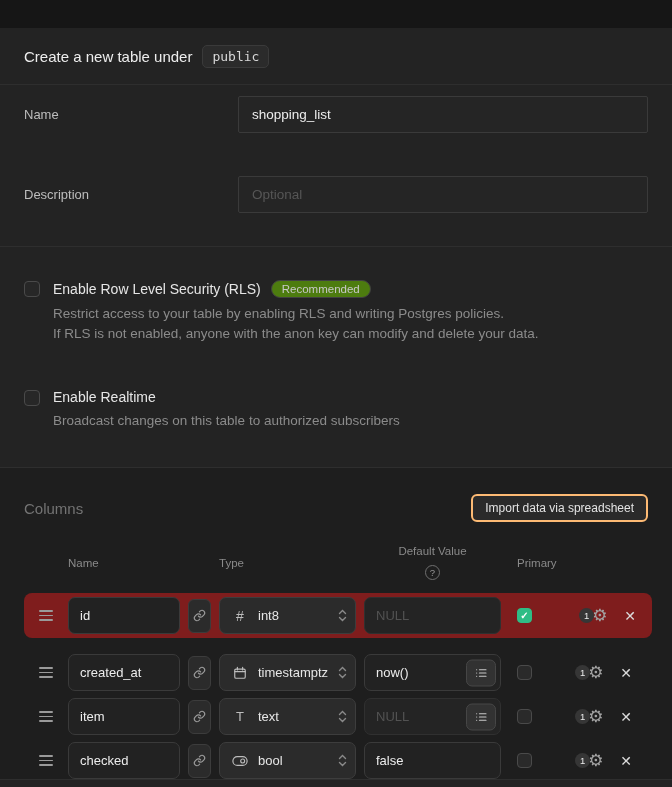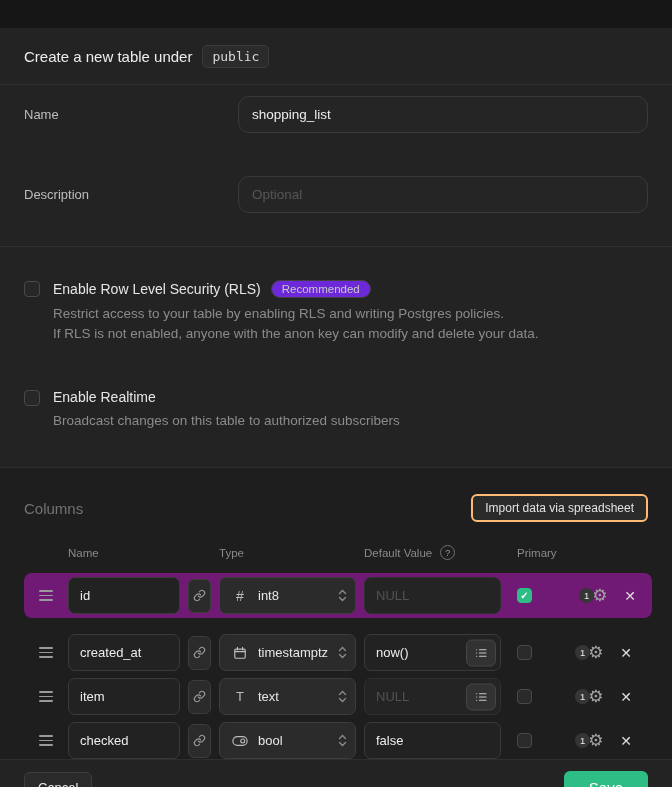--- a/index.html
+++ b/index.html
@@ -15,52 +15,52 @@
   .hdr-title { font-size:15px; color:#ededed; }
   .schema-badge { font-family:"DejaVu Sans Mono","Liberation Mono",monospace;
     font-size:13px; color:#d8d8d8; background:#2b2b2b; border:1px solid #3a3a3a;
     border-radius:5px; padding:3px 9px; }
   
   .sec-fields { flex:0 0 auto; padding:11px 24px 33px; border-bottom:1px solid #2e2e2e; }
   .field-row { display:flex; align-items:flex-start; }
   .field-row + .field-row { margin-top:43px; }
   .field-label { width:214px; flex:0 0 auto; font-size:13px; color:#bdbdbd; padding-top:11px; }
   .txt-input { flex:1; height:37px; background:#252525; border:1px solid #3a3a3a;
-    border-radius:11px; color:#ededed; font-size:13.5px; padding:0 13px; outline:none;
+    border-radius:2px; color:#ededed; font-size:13.5px; padding:0 13px; outline:none;
     font-family:"Liberation Sans",sans-serif; }
   .txt-input::placeholder { color:#565656; }
   
   .sec-toggles { flex:0 0 auto; padding:33px 24px 36px; border-bottom:1px solid #2e2e2e; }
   .toggle-row { display:flex; align-items:flex-start; }
   .toggle-row + .toggle-row { margin-top:45px; }
   .cb { width:16px; height:16px; flex:0 0 auto; border:1px solid #4a4a4a; background:#272727;
         border-radius:4px; margin-top:1px; }
   .toggle-body { margin-left:13px; }
   .toggle-label-line { display:flex; align-items:center; gap:10px; }
   .toggle-label { font-size:14px; color:#e6e6e6; }
   .pill-badge { font-size:11.5px; color:#c9c9c9; border:1px solid #414141;
-    background:#6d28d9; border-radius:999px; padding:2px 10px; }
+    background:#4d7c0f; border-radius:999px; padding:2px 10px; }
   .toggle-desc { font-size:13.5px; color:#8b8b8b; line-height:20px; margin-top:6px; }
   
   .sec-columns { flex:1 1 auto; background:#1e1e1e; padding:26px 24px 0; }
   .col-head { display:flex; align-items:center; justify-content:space-between; }
   .col-title { font-size:15px; color:#737373; }
   .import-btn { font-size:12px; color:#e3e3e3; background:#2a2a2a; border:2px solid #fdba74;
     border-radius:6px; padding:5px 12px; cursor:pointer; font-family:"Liberation Sans",sans-serif; }
   
   .cgrid { display:grid; align-items:center;
     grid-template-columns:44px 112px 8px 23px 8px 137px 8px 137px 16px 15px 1fr; }
   .cgrid-headers { margin-top:23px; font-size:11.5px; color:#8a8a8a; }
   .ch-name { grid-column:2; } .ch-type { grid-column:6; }
-  .ch-default { grid-column:8; display:flex; align-items:center; gap:8px; }
+  .ch-default { grid-column:8; display:flex; align-items:center; gap:8px;flex-direction:column; }
   .ch-primary { grid-column:10 / 12; }
   .help-icon { width:15px; height:15px; border:1px solid #6f6f6f; border-radius:50%;
     display:inline-flex; align-items:center; justify-content:center; font-size:9.5px; color:#9a9a9a; }
   .crow { margin-top:7px; }
-  .crow.hl { background:#701a75; border-radius:8px; padding:4px 0; margin:13px -4px 16px 0; }
+  .crow.hl { background:#7f1d1d; border-radius:8px; padding:4px 0; margin:13px -4px 16px 0; }
   .drag-handle { grid-column:1; justify-self:center; display:flex; flex-direction:column;
     gap:3px; padding:4px 2px; cursor:grab; }
   .drag-handle i { display:block; width:14px; height:1.5px; background:#9a9a9a; border-radius:1px; }
   .cell-input { height:37px; width:100%; background:#222222; border:1px solid #3a3a3a;
     border-radius:7px; color:#ededed; font-size:13px; padding:0 11px; outline:none;
     font-family:"Liberation Sans",sans-serif; }
   .cell-input::placeholder { color:#525252; }
   .cell-input.dim { background:#242424; border-color:#303030; }
   .link-btn { grid-column:4; width:23px; height:34px; background:#2b2b2b; border:1px solid #3c3c3c;
     border-radius:6px; display:flex; align-items:center; justify-content:center; cursor:pointer; color:#9b9b9b; }

